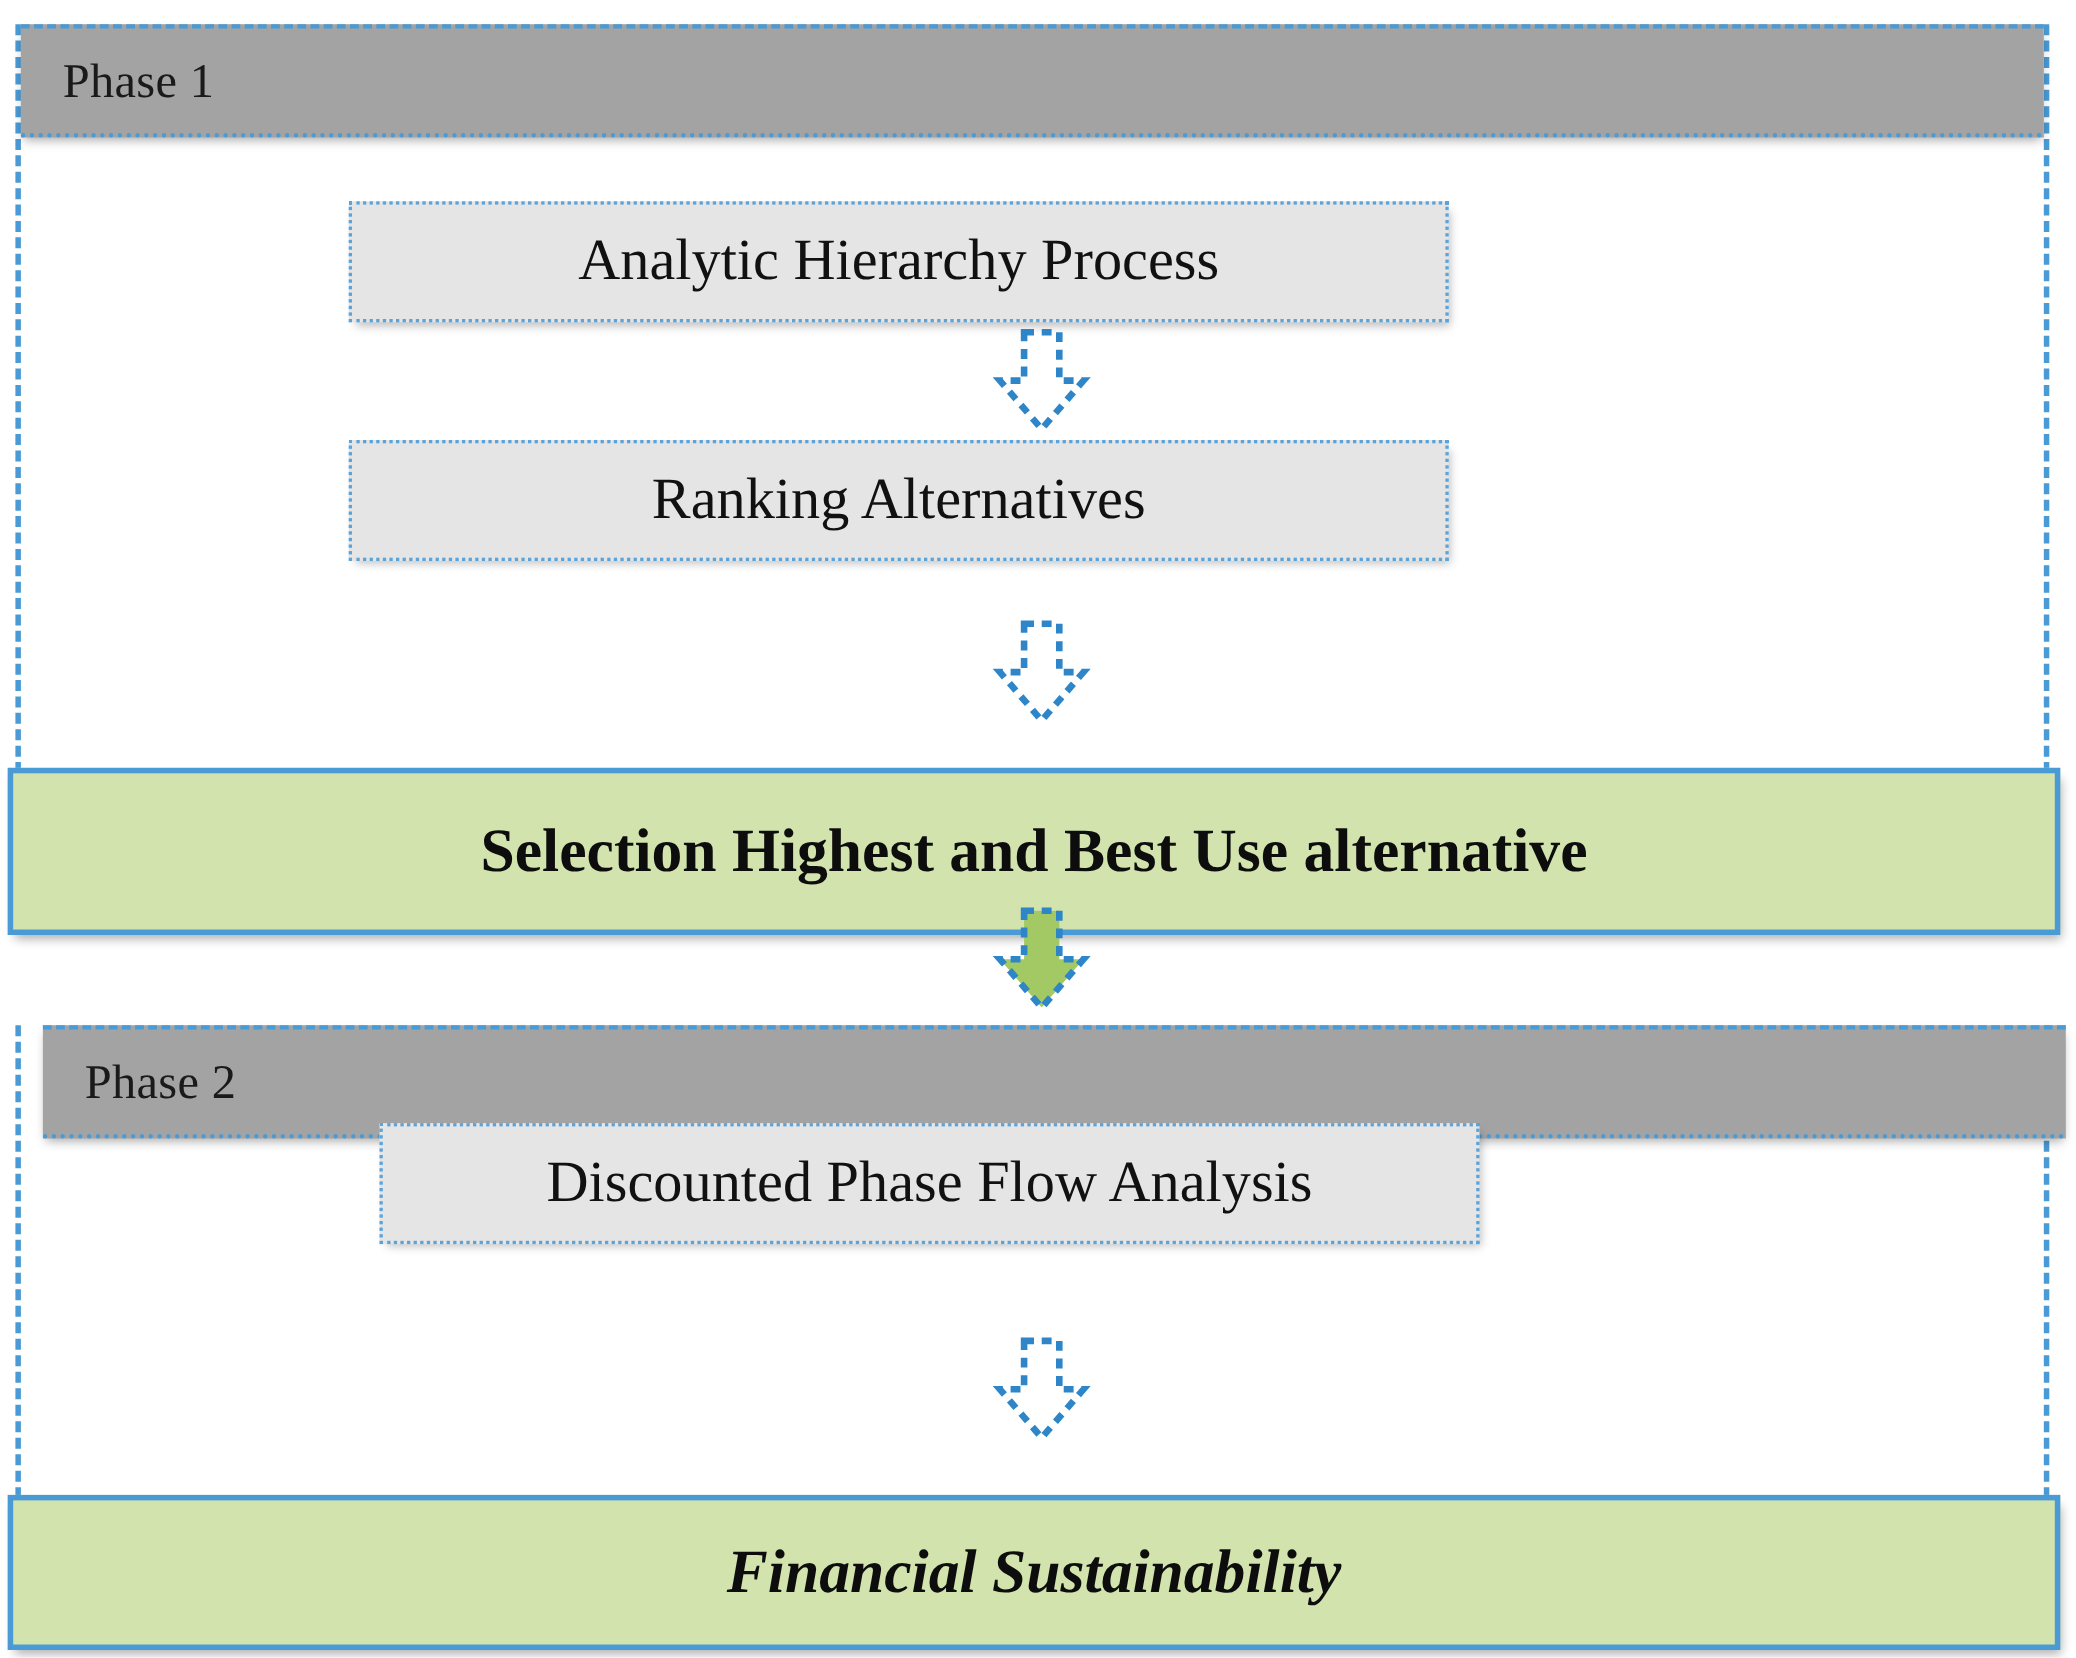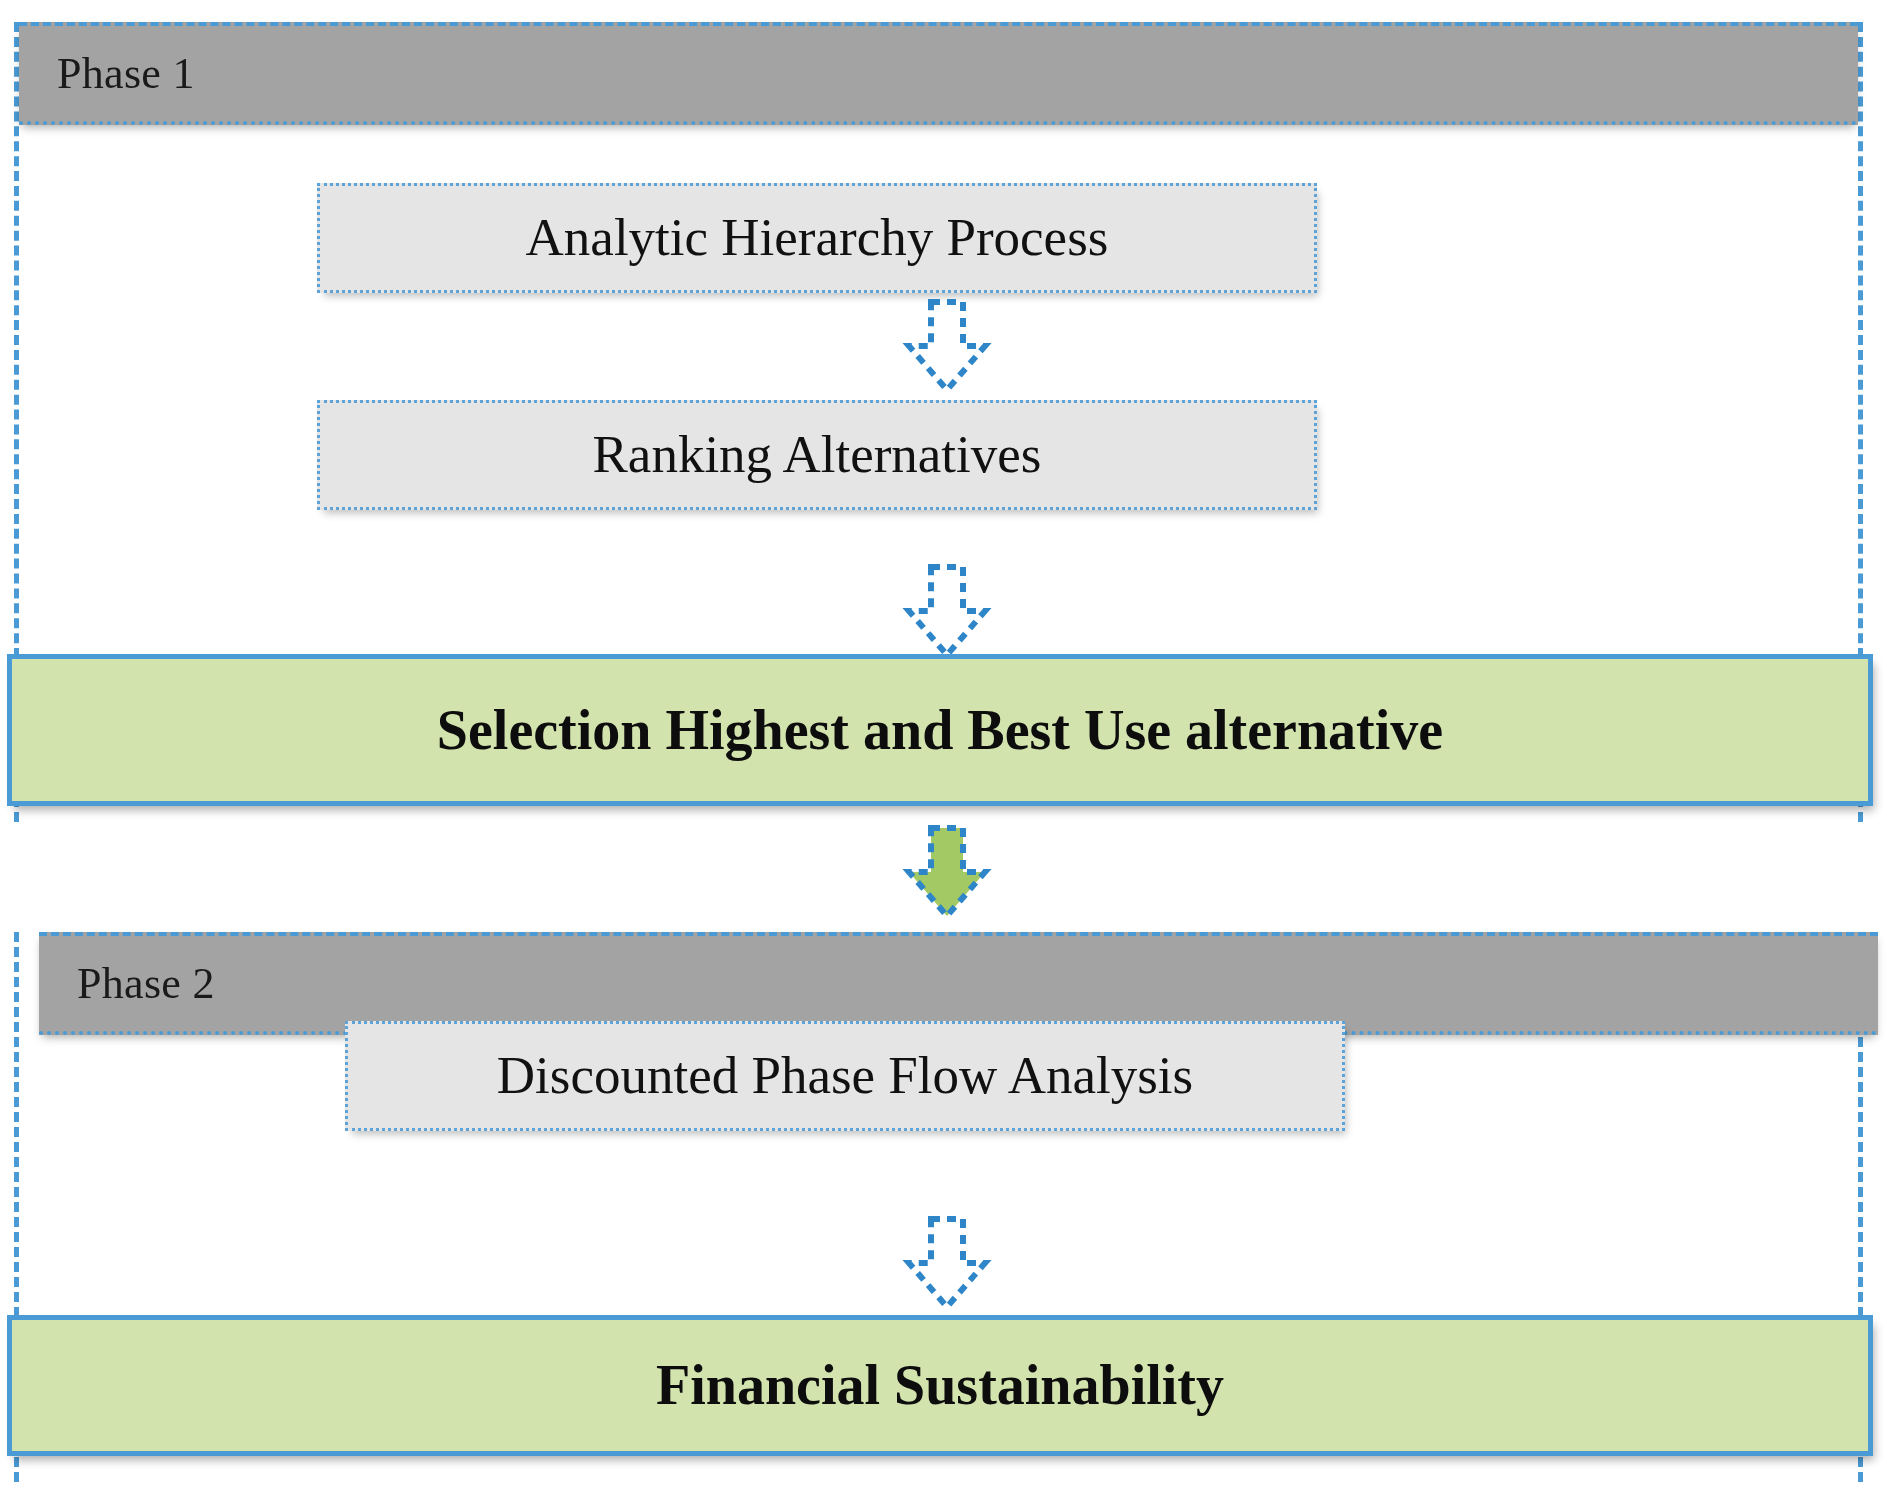--- a/index.html
+++ b/index.html
@@ -101,40 +101,42 @@
   
   .outcome-bar {
     position: absolute;
     box-sizing: border-box;
     background: #d2e3ae;
     border: 5px solid #4a9bd5;
     display: flex;
     align-items: center;
     justify-content: center;
     box-shadow: 4px 7px 9px -3px rgba(0,0,0,0.32);
+    margin-top: 44px;
   }
   .outcome-bar-label {
     font-size: 56px;
     font-weight: bold;
     color: #0d0d0d;
     text-align: center;
     line-height: 1.05;
     white-space: nowrap;
   }
   #bar-selection {
     left: 7px;
     top: 654px;
     width: 1866px;
     height: 152px;
   }
   #bar-financial {
     left: 7px;
     top: 1315px;
     width: 1866px;
     height: 141px;
+    font-style: italic;
   }
 
   
   .arrow {
     position: absolute;
     width: 84px;
     height: 92px;
   }
   .arrow svg { display: block; width: 100%; height: 100%; overflow: visible; }
   #arrow-ahp-to-ranking { left: 905px; top: 300px; }

